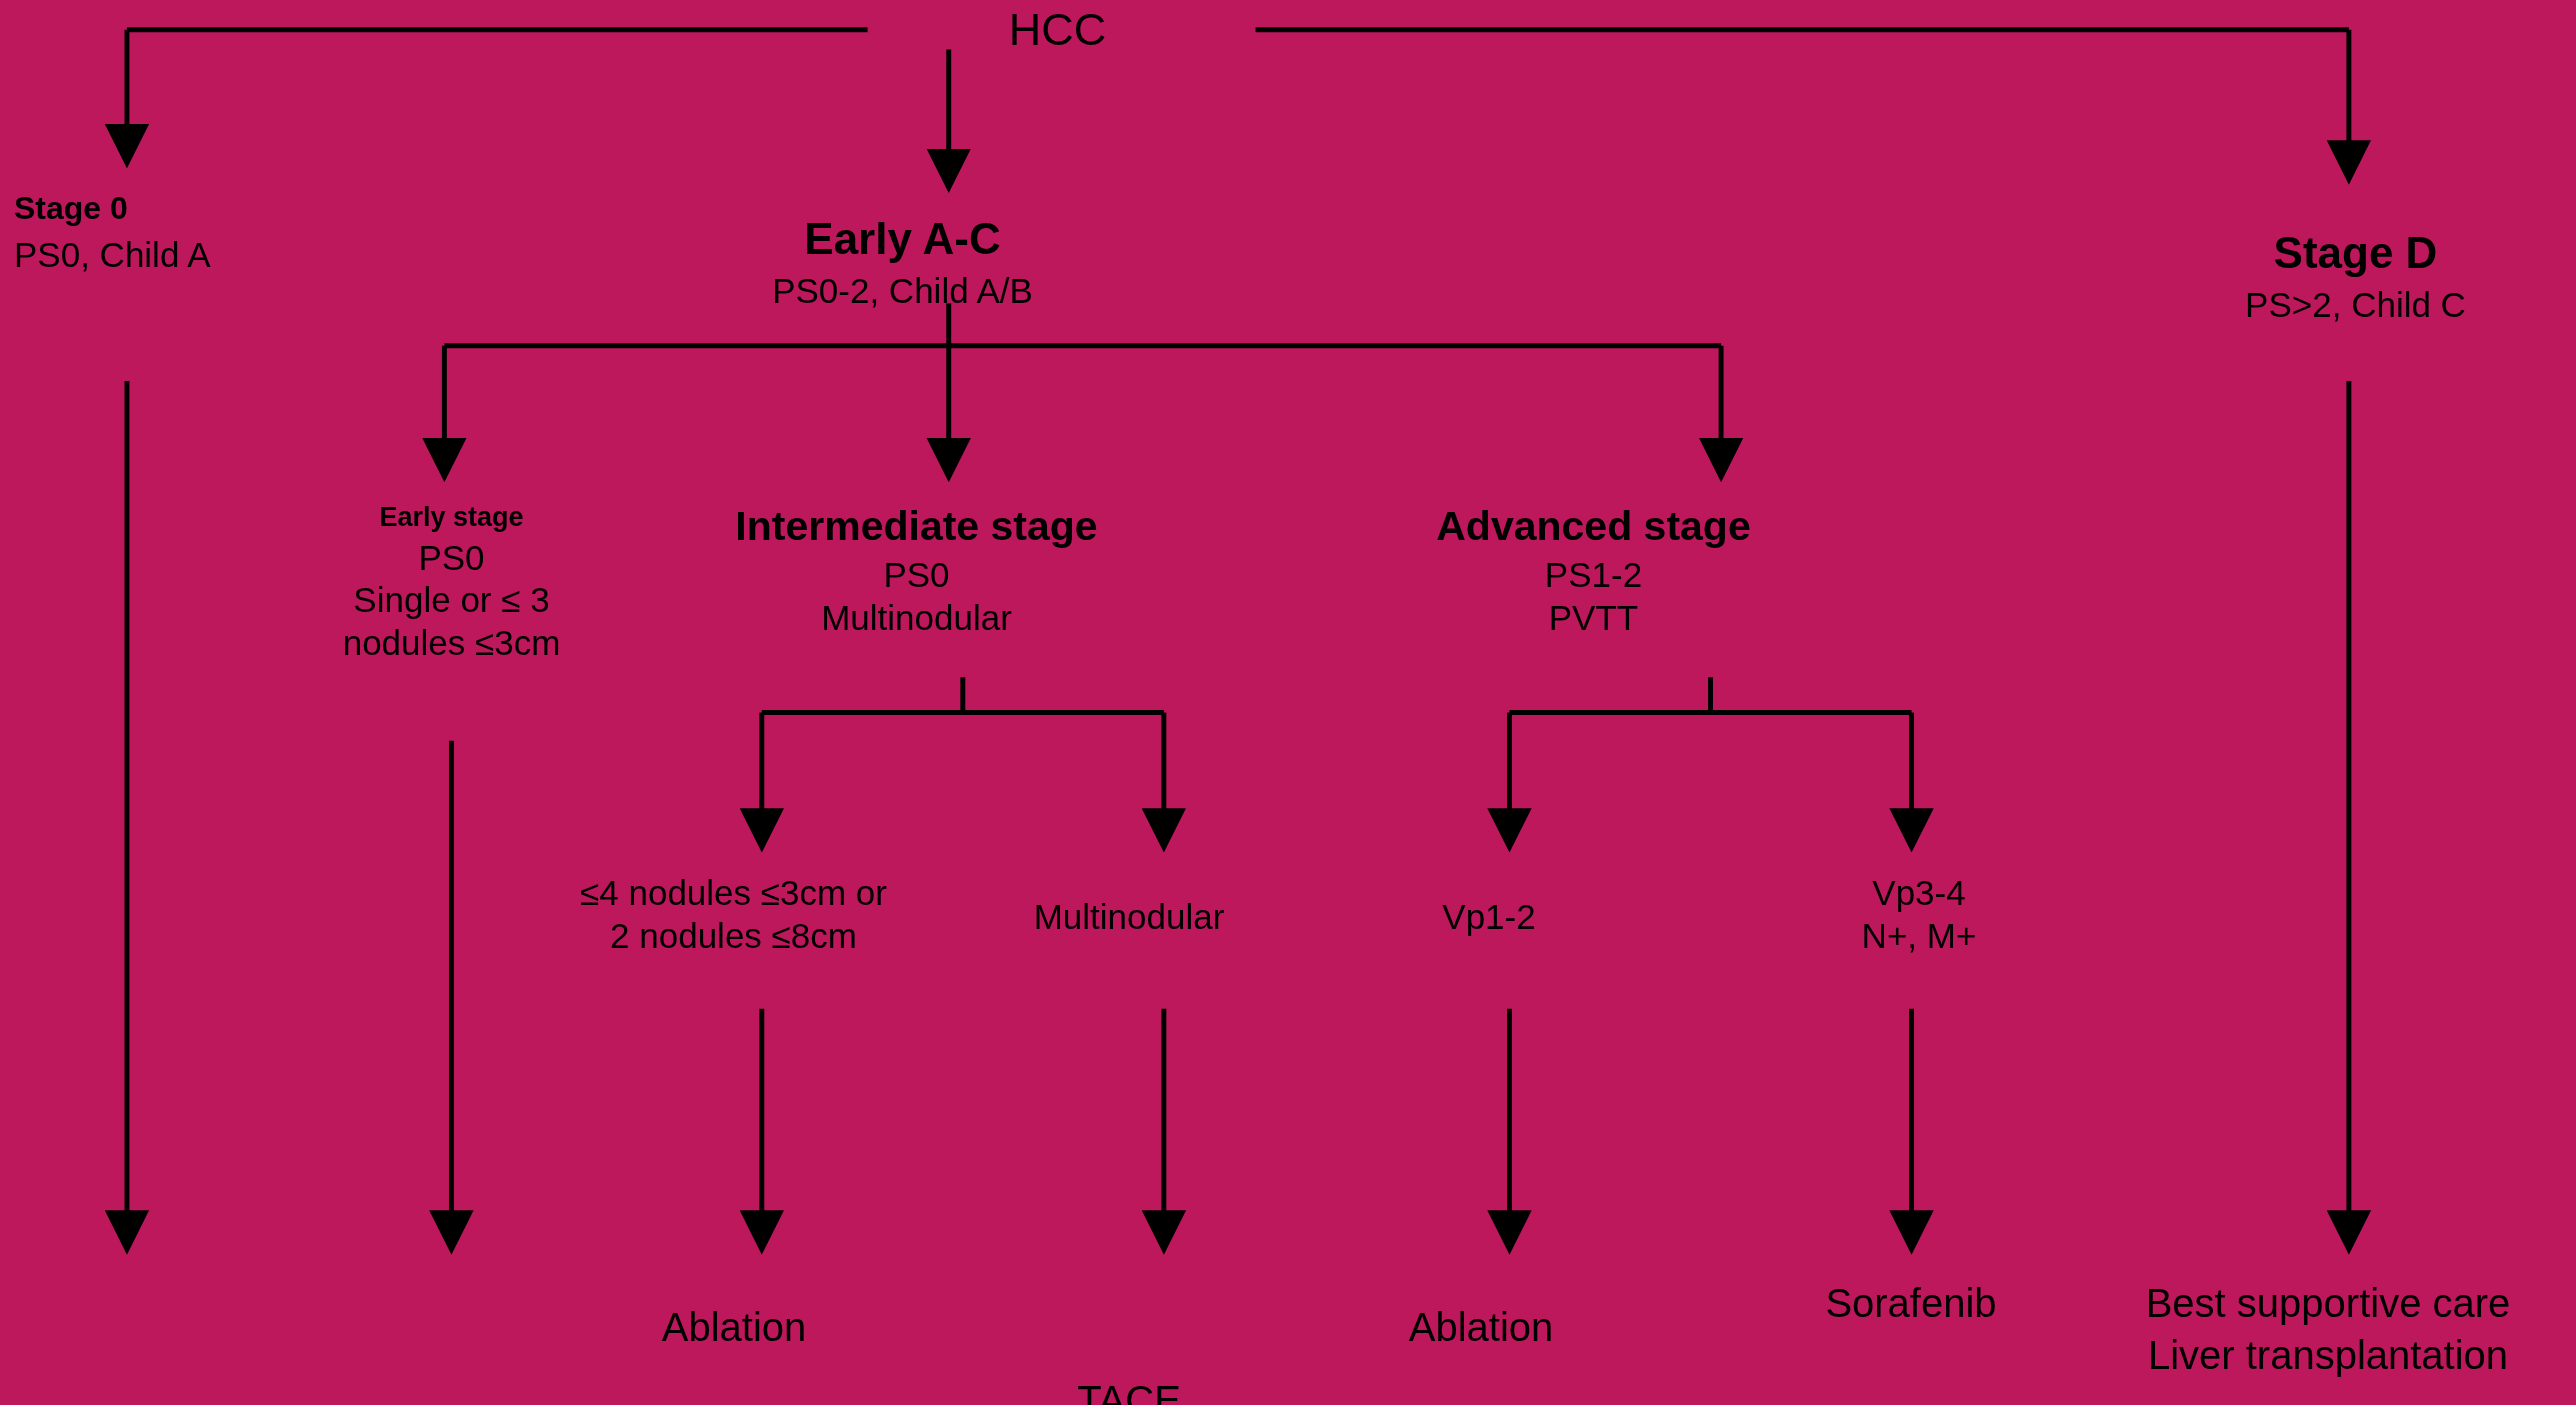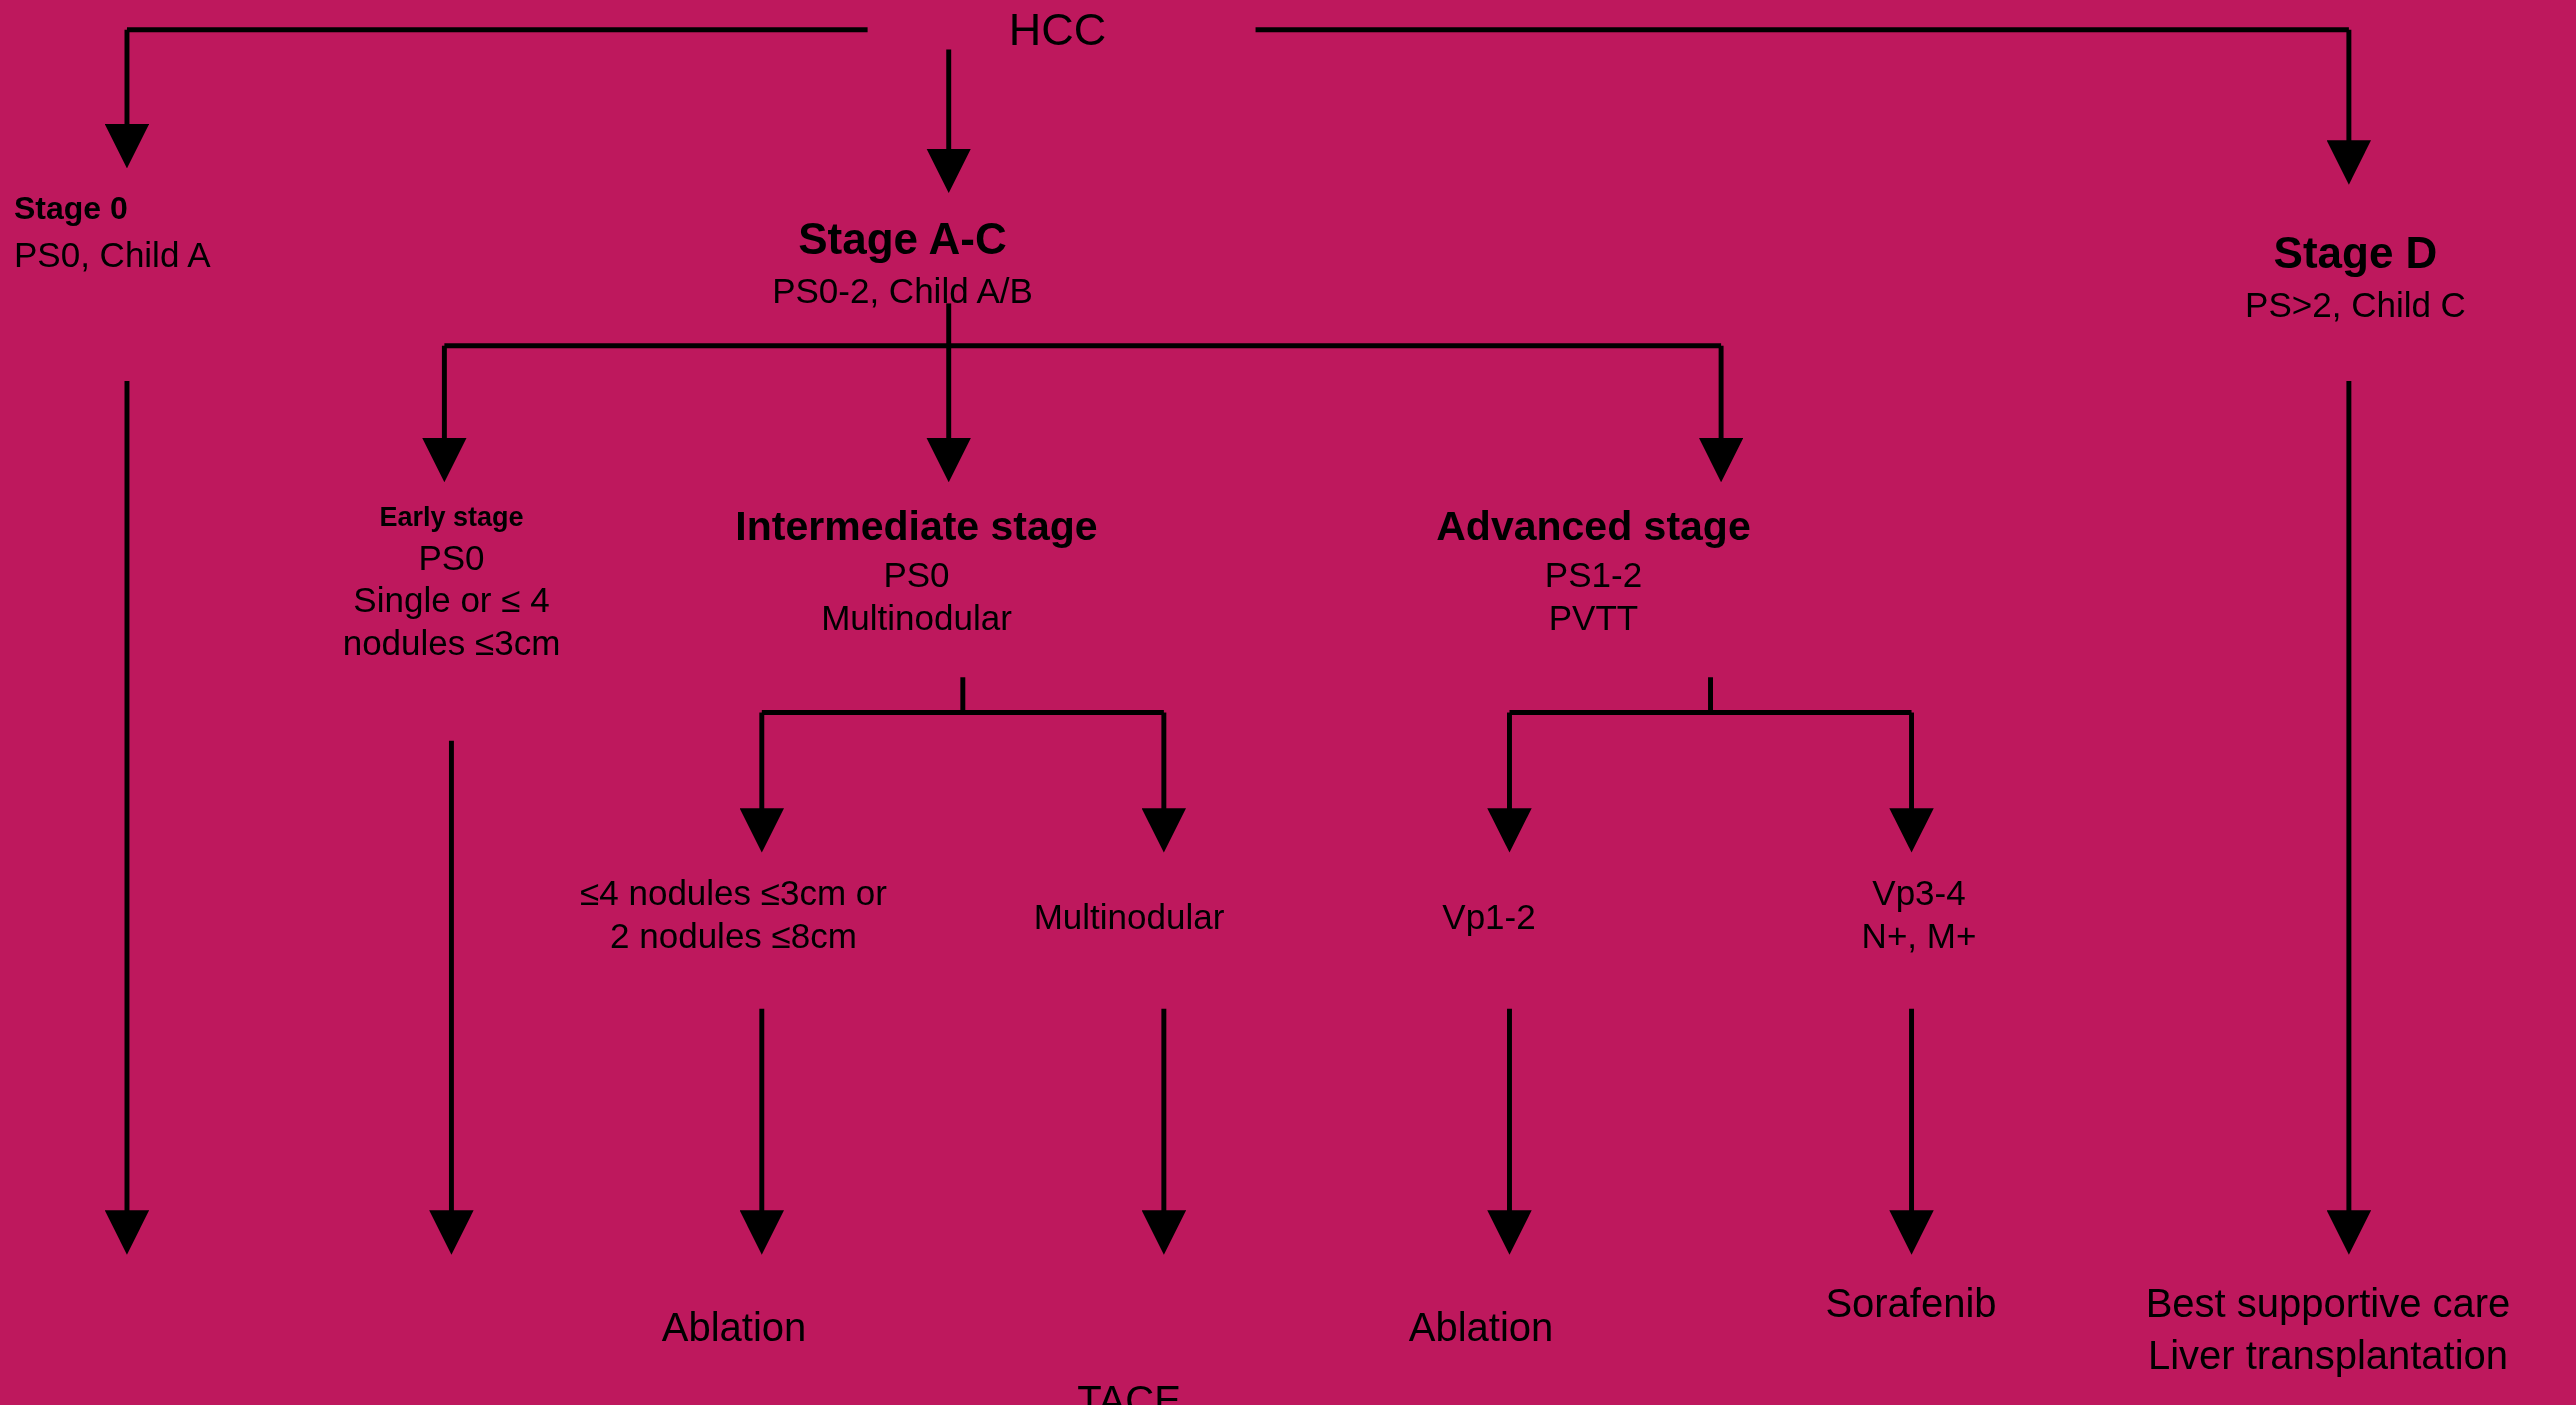--- a/index.html
+++ b/index.html
@@ -144,33 +144,33 @@
   <div class="node n-hcc">
     <span class="sub">HCC</span>
   </div>
 
   <div class="node n-stage0">
     <span class="ttl">Stage 0</span>
     <span class="sub">PS0, Child A</span>
   </div>
 
   <div class="node n-stageac">
-    <span class="ttl">Stage A-C</span>
+    <span class="ttl">Early A-C</span>
     <span class="sub">PS0-2, Child A/B</span>
   </div>
 
   <div class="node n-staged">
     <span class="ttl">Stage D</span>
     <span class="sub">PS&gt;2, Child C</span>
   </div>
 
   <div class="node n-early">
     <span class="ttl">Early stage</span>
     <span class="sub">PS0</span>
-    <span class="sub">Single or ≤ 4</span>
+    <span class="sub">Single or ≤ 3</span>
     <span class="sub">nodules ≤3cm</span>
   </div>
 
   <div class="node n-inter">
     <span class="ttl">Intermediate stage</span>
     <span class="sub">PS0</span>
     <span class="sub">Multinodular</span>
   </div>
 
   <div class="node n-adv">

